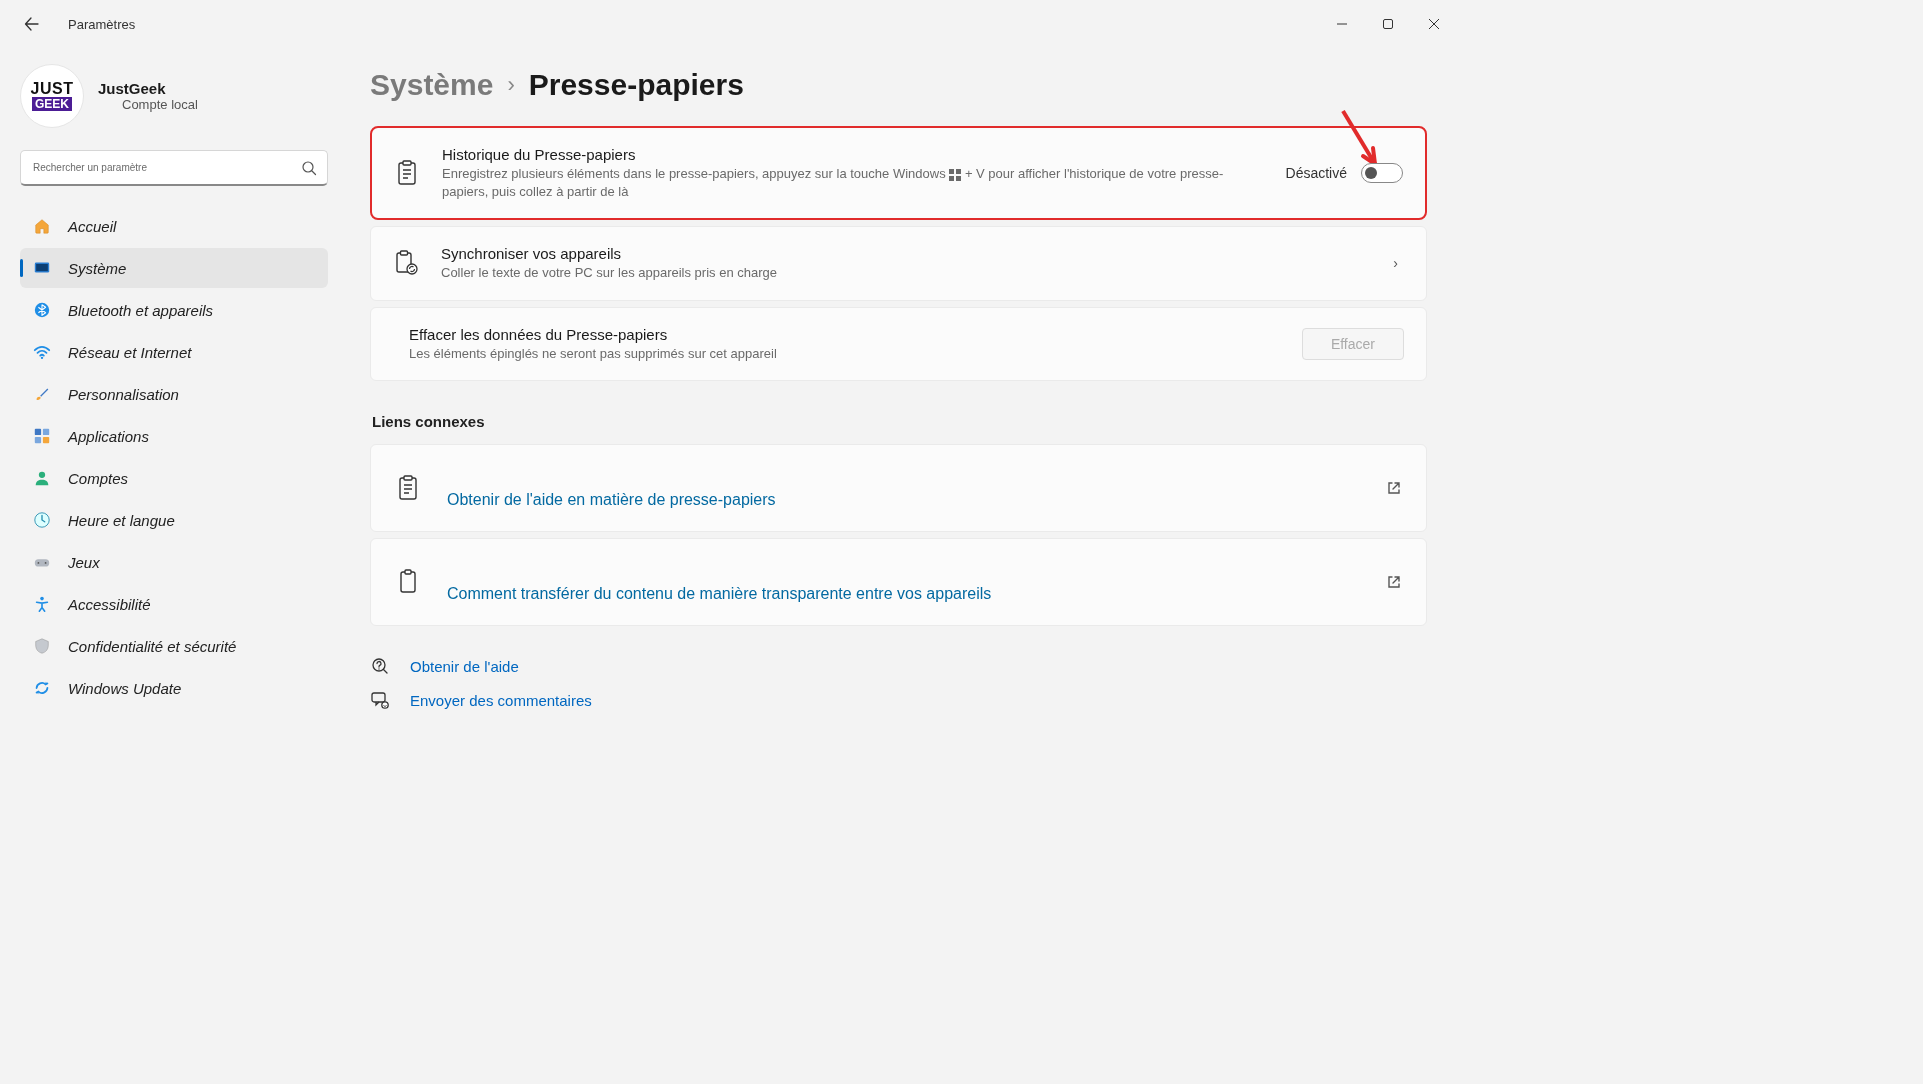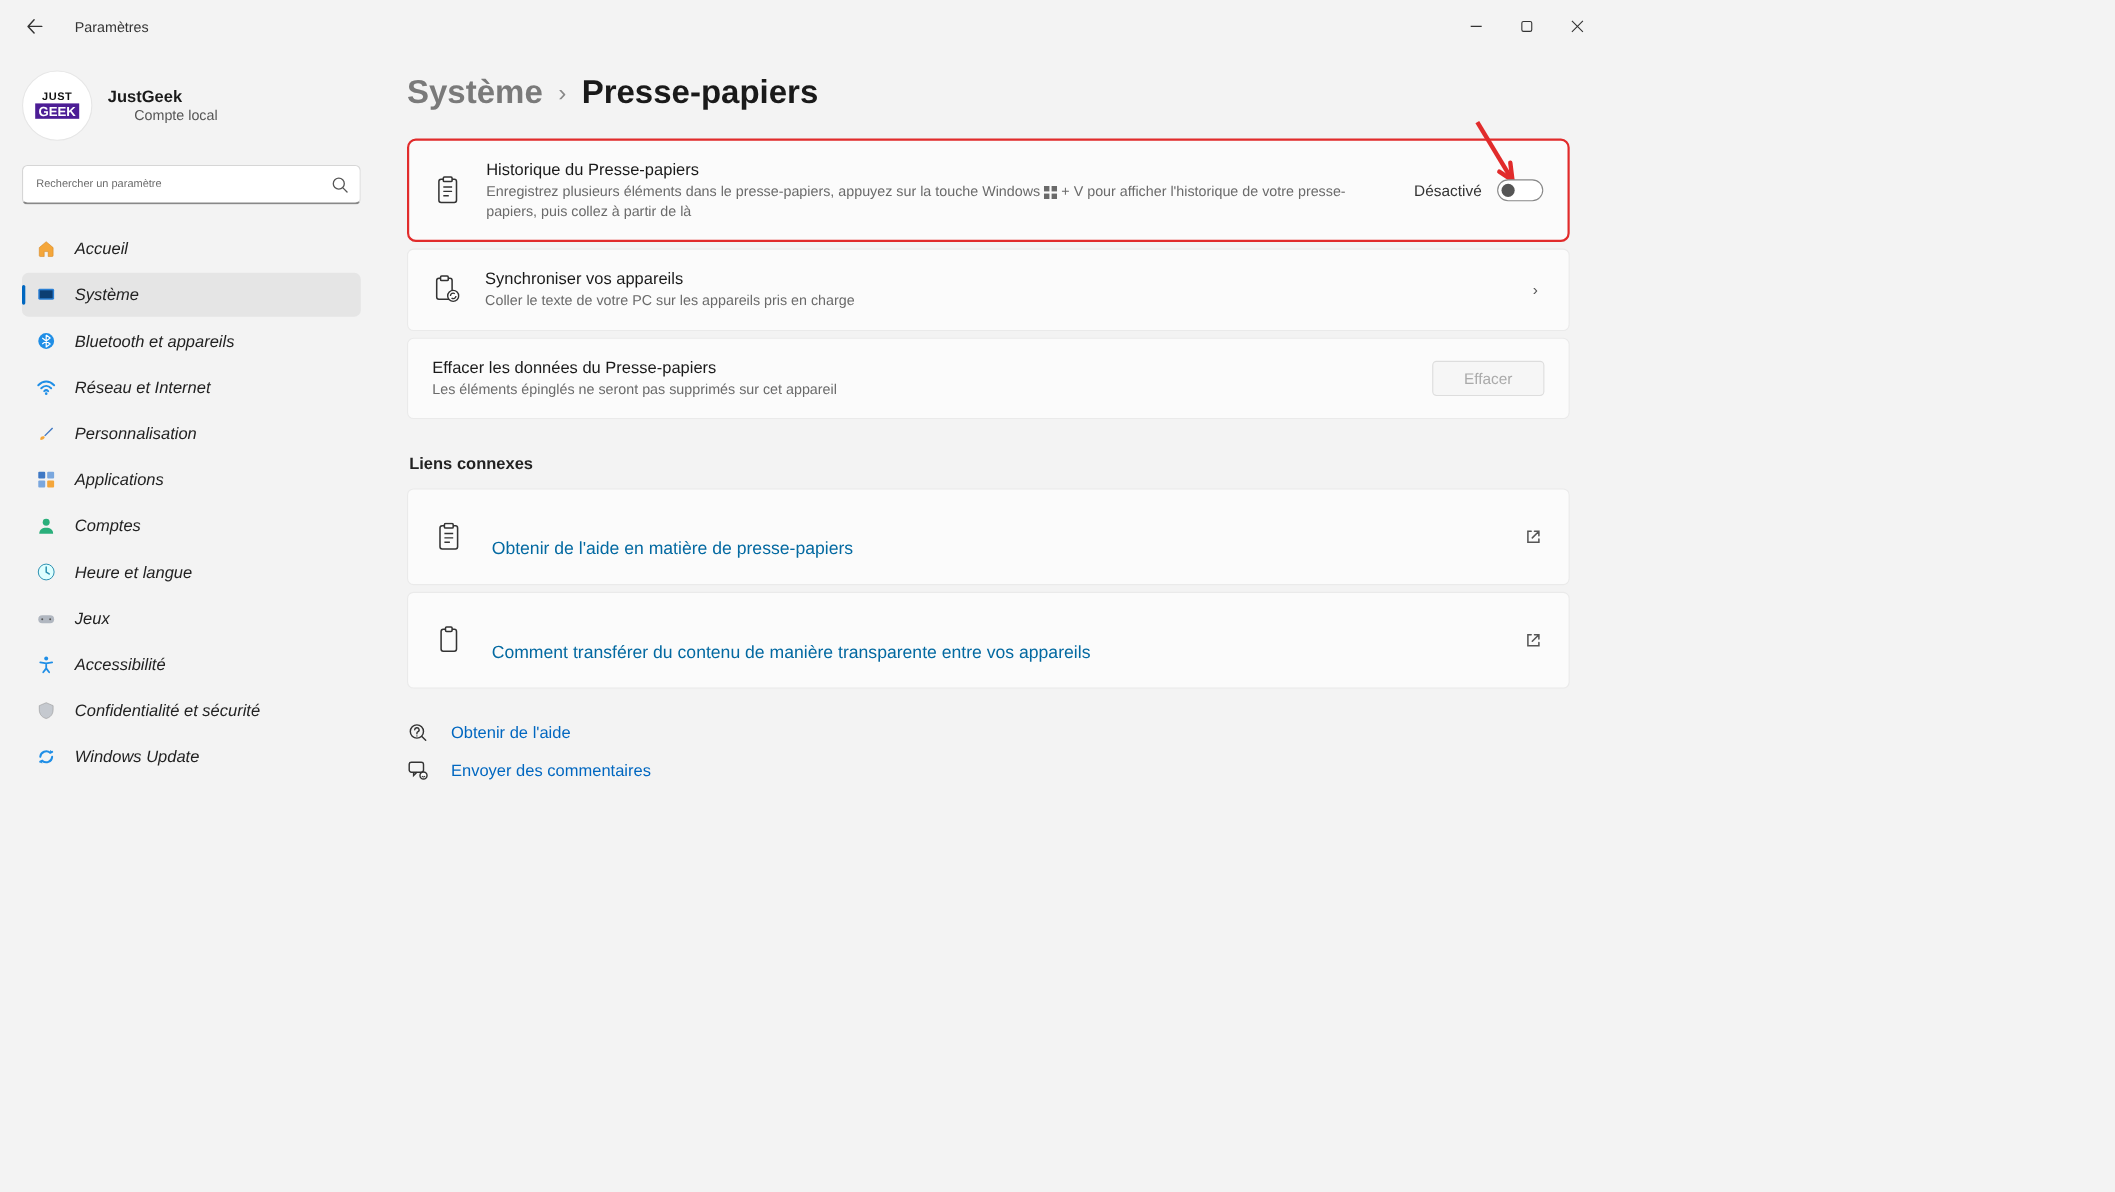--- a/index.html
+++ b/index.html
@@ -29,21 +29,21 @@
   .sidebar { width: 340px; padding: 10px 12px 12px 20px; display: flex; flex-direction: column; }
   .account {
     display: flex; align-items: center; gap: 14px; padding: 6px 0 22px 0;
   }
   .avatar {
     width: 64px; height: 64px; border-radius: 50%;
     background: #fff; overflow: hidden; display: flex; align-items: center; justify-content: center;
     font-weight: 800; font-size: 14px; flex-direction: column; line-height: 1;
     border: 1px solid #e6e6e6;
   }
-  .avatar .just { color: #111; letter-spacing: 0.5px; font-size: 10px; }
+  .avatar .just { color: #111; letter-spacing: 0.5px; font-size: 16px; }
   .avatar .geek { color: #31a8e0; background: #4c1d95; color:#fff; padding:1px 3px; font-size: 12px;}
   .account-name { font-weight: 600; font-size: 15px; }
   .account-sub { font-size: 13px; color: #555; margin-left: 24px; }
 
   .searchbox {
     display: flex; align-items: center;
     background: #fff; border: 1px solid #d6d6d6; border-bottom: 2px solid #888;
     border-radius: 5px; height: 36px; padding: 0 10px 0 12px;
     margin-bottom: 20px;
   }
@@ -339,21 +339,21 @@
           </svg>
       </div>
       <div class="card-body">
         <div class="card-title">Synchroniser vos appareils</div>
         <div class="card-desc">Coller le texte de votre PC sur les appareils pris en charge</div>
       </div>
       <span class="chev-right">›</span>
     </div>
 
     <div class="card">
-      <div class="card-body" style="margin-left:0;">
+      <div class="card-body" style="margin-left:16px;">
         <div class="card-title">Effacer les données du Presse-papiers</div>
         <div class="card-desc">Les éléments épinglés ne seront pas supprimés sur cet appareil</div>
       </div>
       <button class="disabled-btn" disabled="">Effacer</button>
     </div>
 
     <div class="section-title">Liens connexes</div>
 
     <div class="link-row">
       <div class="card-icon">

